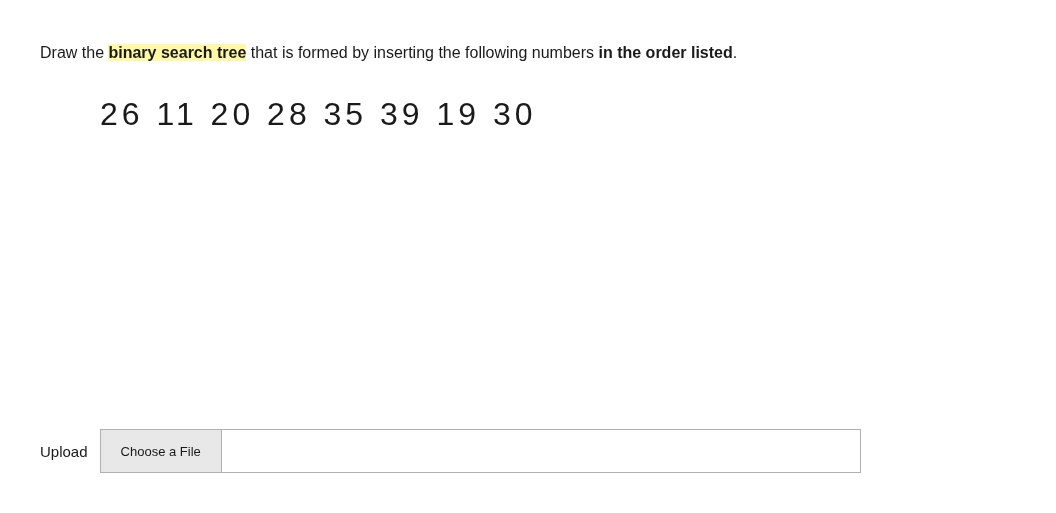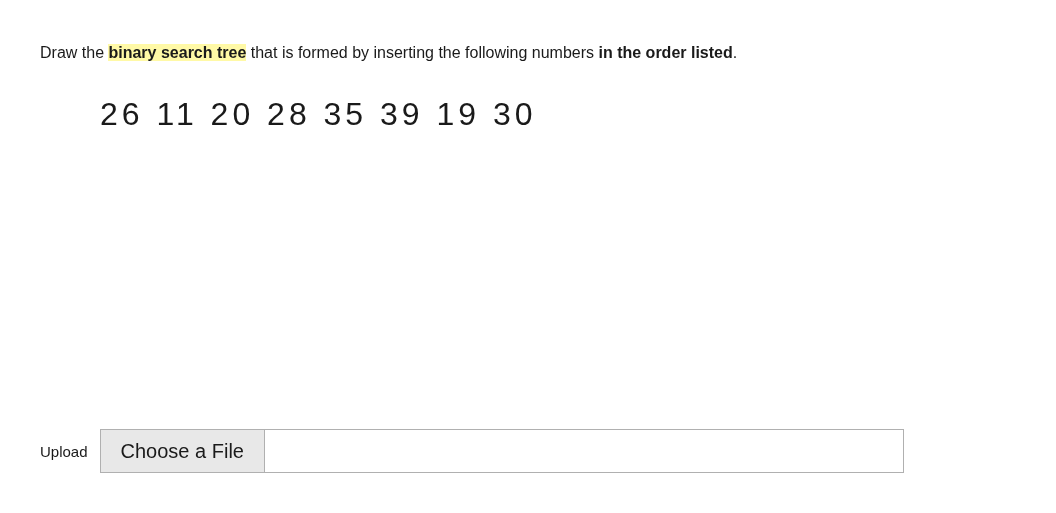--- a/index.html
+++ b/index.html
@@ -68,21 +68,21 @@
     .file-input-wrapper {
       display: flex;
       align-items: center;
     }
 
     .choose-file-btn {
       background: #e8e8e8;
       border: 1px solid #b0b0b0;
       border-right: none;
       padding: 10px 20px;
-      font-size: 20px;
+      font-size: 13px;
       cursor: pointer;
       color: #1a1a1a;
       white-space: nowrap;
       height: 44px;
       display: flex;
       align-items: center;
     }
 
     .file-name-field {
       border: 1px solid #b0b0b0;

